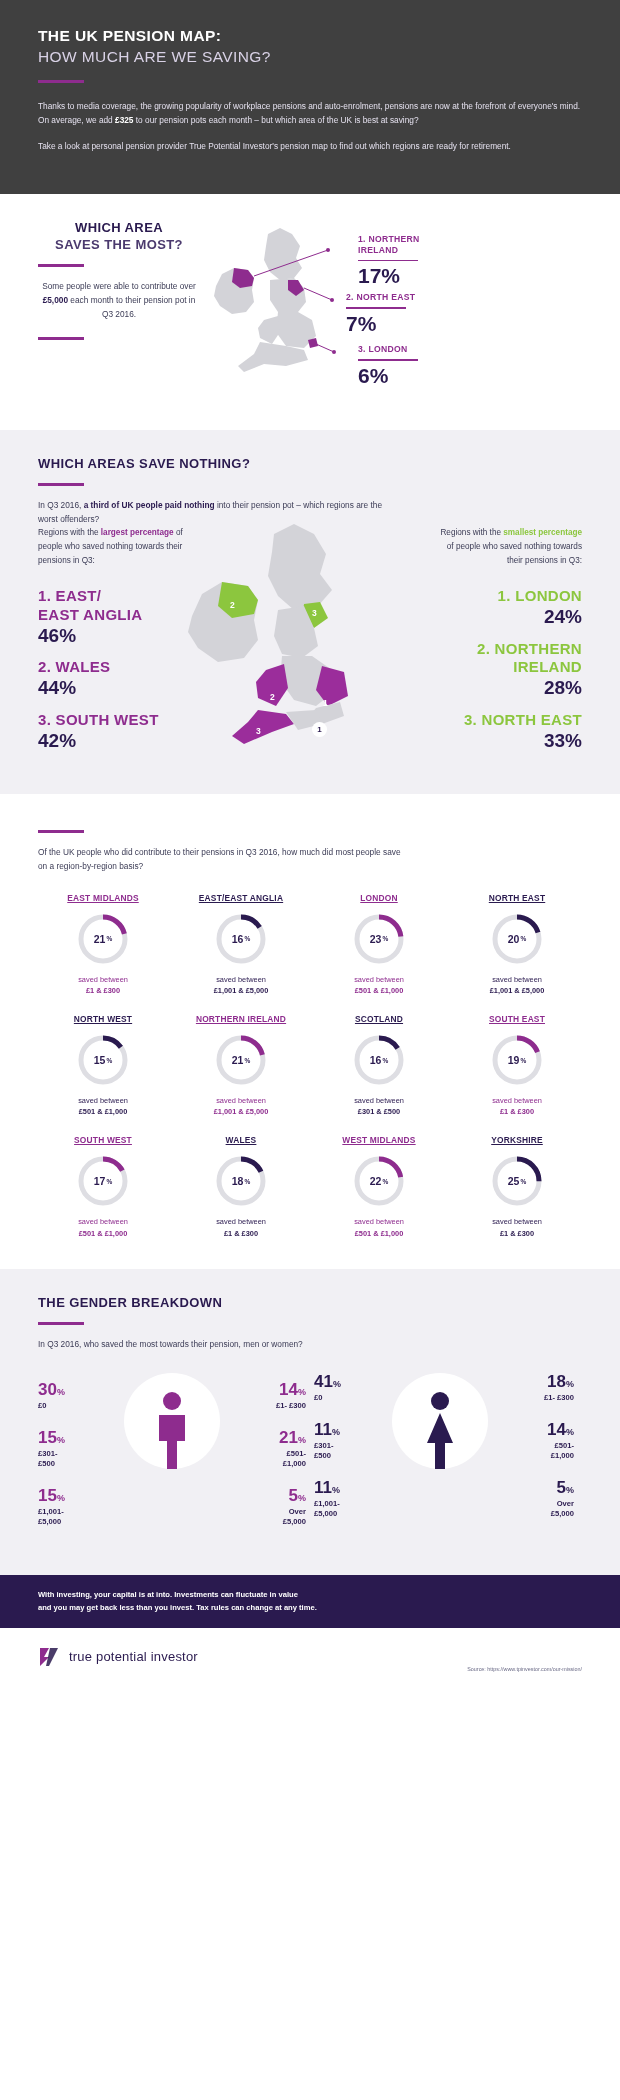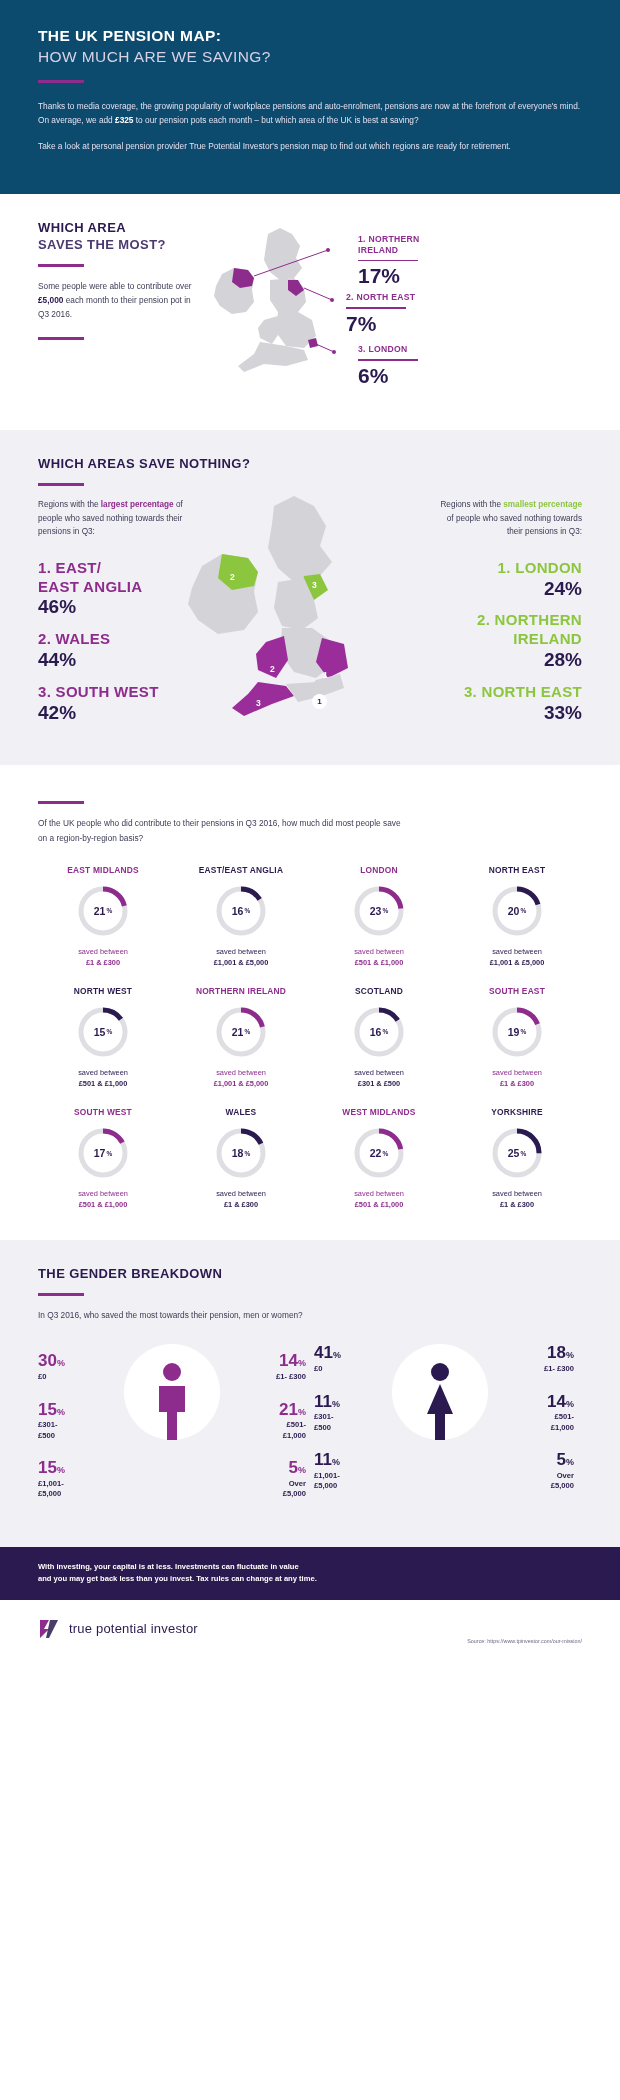--- a/index.html
+++ b/index.html
@@ -7,21 +7,21 @@
     width: 620px;
     font-family: "Liberation Sans", sans-serif;
     background: #ffffff;
     color: #2b2b48;
     -webkit-font-smoothing: antialiased;
   }
   .page { width: 620px; position: relative; }
 
   
   .header {
-    background: #0c4a6e;
+    background: #404040;
     color: #ffffff;
     padding: 26px 38px 30px 38px;
   }
   .header h1 {
     font-size: 15.5px;
     letter-spacing: .4px;
     line-height: 1.35;
     font-weight: bold;
   }
   .header h1 .l2 { color: #d9d2e6; font-weight: normal; }
@@ -43,21 +43,21 @@
   }
   h2 .sub { color: #4b3a6e; }
   .h2rule { width: 46px; height: 3px; background: #8e2c8e; margin: 10px 0 12px 0; }
   .lede { font-size: 8.3px; line-height: 1.7; color: #3b3b55; max-width: 330px; }
   .lede b { color: #2a1a4f; }
   .purple { color: #8e2c8e; }
   .green  { color: #8cc63e; }
 
   
   .s1wrap { display: flex; }
-  .s1left { width: 170px; padding-right: 8px; }
+  .s1left { width: 170px; padding-right: 8px; text-align: center; }
   .s1left .rule { width: 46px; height: 3px; background: #8e2c8e; margin-top: 16px; }
   .s1right { position: relative; flex: 1; height: 180px; }
 
   .map-svg { display: block; }
 
   .callout { position: absolute; }
   .callout .cname {
     font-size: 8.6px; font-weight: bold; color: #8e2c8e; letter-spacing: .3px;
     line-height: 1.25; white-space: nowrap;
   }
@@ -80,20 +80,21 @@
   .rank .rval { font-size: 19px; font-weight: bold; color: #2a1a4f; line-height: 1.15; }
 
   
   .grid {
     display: grid; grid-template-columns: repeat(4, 1fr); gap: 18px 8px; margin-top: 20px;
   }
   .cell { text-align: center; }
   .cell .cregion {
     font-size: 8.4px; font-weight: bold; letter-spacing: .2px; margin-bottom: 9px;
     line-height: 1.2;
+    text-decoration: underline;
   }
   .donut { position: relative; width: 54px; height: 54px; margin: 0 auto 8px; }
   .donut svg { display: block; transform: rotate(-90deg); }
   .donut .pct {
     position: absolute; inset: 0; display: flex; align-items: center; justify-content: center;
     font-size: 10.5px; font-weight: bold; color: #2a1a4f;
   }
   .donut .pct i { font-size: 6.5px; font-style: normal; font-weight: bold; margin-left: 1px; }
   .cell .cnote { font-size: 7.4px; line-height: 1.5; }
   .cell .cnote b { display: block; }
@@ -227,20 +228,23 @@
           <div class="cbar"></div>
           <div class="cval">6%</div>
         </div>
       </div>
     </div>
   </div>
 
   <div class="section sec-grey">
     <h2>WHICH AREAS SAVE NOTHING?</h2>
     <div class="h2rule"></div>
+    <div class="lede" style="max-width:360px">
+      <span>In Q3 2016, </span><b>a third of UK people paid nothing</b><span> into their pension pot – which regions are the worst offenders?</span>
+    </div>
 
     <div class="s2cols">
 
       <div class="s2col">
         <div>
           <span>Regions with the </span><b class="purple">largest percentage</b><span> of people who saved nothing towards their pensions in Q3:</span>
         </div>
         <div class="ranklist">
           <div class="rank">
             <div class="rname">
@@ -547,21 +551,21 @@
           </div>
           <div class="gitem">
             <div class="gv f">5<i>%</i></div>
             <div class="gl">Over<br>£5,000</div>
           </div>
         </div>
     </div>
   </div>
 
   <div class="disclaimer">
-    <div>With investing, your capital is at less. Investments can fluctuate in value</div>
+    <div>With investing, your capital is at into. Investments can fluctuate in value</div>
     <div>and you may get back less than you invest. Tax rules can change at any time.</div>
   </div>
 
   <div class="footer">
     <svg class="logo-mark" viewBox="0 0 22 22">
       <path fill="#8e2c8e" d="M2 2 h9 l-5 9 h5 l-9 9 z"></path>
       <path fill="#2a1a4f" d="M12 2 h8 l-9 18 h-3 z" opacity="0.85"></path>
     </svg>
     <div class="logo-text">true potential investor</div>
     <div class="source">Source: https://www.tpinvestor.com/our-mission/</div>

